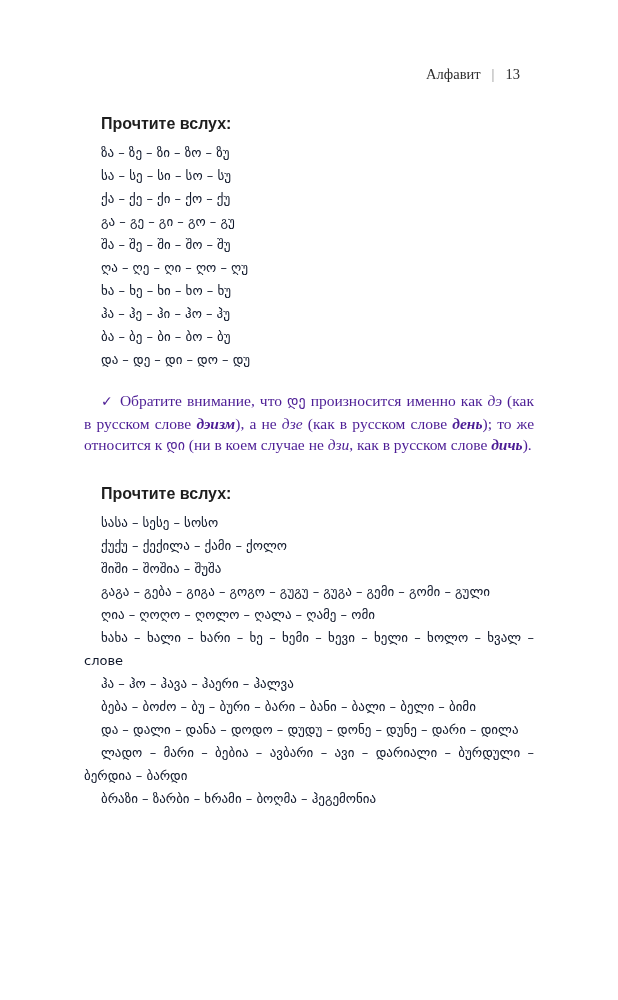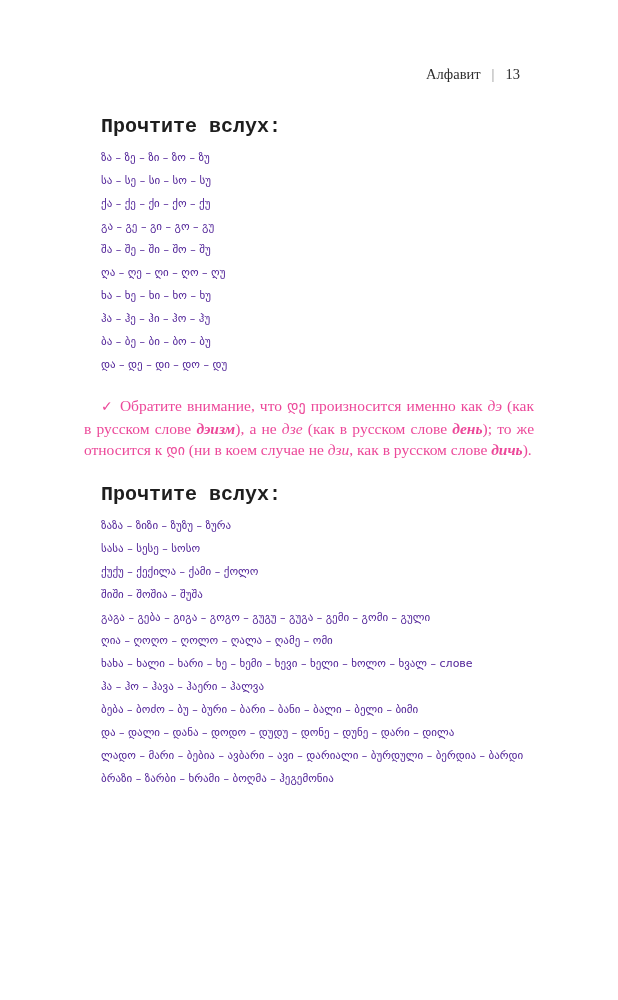--- a/index.html
+++ b/index.html
@@ -21,42 +21,42 @@
     color:#2e2e2e;
     padding-right:14px;
     margin-bottom:32px;
   }
   .header .sep{
     color:#8f8f8f;
     margin:0 11px;
     font-weight:300;
   }
   h3.heading{
-    font-size:20px;
+    font-size:16px;
     font-weight:bold;
     margin:0 0 8px 0;
     text-indent:17px;
-    font-family:Liberation Mono, monospace;
+    font-family:Liberation Sans, sans-serif;
   }
   .drill p{
     margin:0;
     font-family:"DejaVu Sans", sans-serif;
-    font-size:11px;
+    font-size:13px;
     line-height:23px;
     text-indent:17px;
     text-align:justify;
-    color:#4c1d95;
+    color:#0f172a;
   }
   .note{
-    margin:19px 0 21px 0;
+    margin:19px 0 28px 0;
     font-size:15.5px;
     line-height:21.5px;
     text-align:justify;
     text-indent:17px;
-    color:#ec4899;
+    color:#4c1d95;
   }
   .note .check{
     font-family:"DejaVu Sans", sans-serif;
     margin-right:6px;
     font-size:14px;
   }
   .seg-italic{font-style:italic;}
   .seg-bold-italic{font-style:italic;font-weight:bold;}
   .seg-georgian{font-family:"DejaVu Sans", sans-serif;font-size:14px;}
 </style>
@@ -86,21 +86,20 @@
       <p>და – დე – დი – დო – დუ</p>
     </div>
 
   <p class="note">
     <span class="check">✓</span><span id="note-segments"><span class="seg-plain">Обратите внимание, что </span><span class="seg-georgian">დე</span><span class="seg-plain"> произносится именно как </span><span class="seg-italic">дэ</span><span class="seg-plain"> (как в русском слове </span><span class="seg-bold-italic">дэизм</span><span class="seg-plain">), а не </span><span class="seg-italic">дзе</span><span class="seg-plain"> (как в русском слове </span><span class="seg-bold-italic">день</span><span class="seg-plain">); то же относится к </span><span class="seg-georgian">დი</span><span class="seg-plain"> (ни в коем случае не </span><span class="seg-italic">дзи</span><span class="seg-plain">, как в русском слове </span><span class="seg-bold-italic">дичь</span><span class="seg-plain">).</span></span>
   </p>
 
   <h3 class="heading">Прочтите вслух:</h3>
 
   <div class="drill" id="drill2">
-      <p>ზაზა – ზიზი – ზუზუ – ზურა</p>
       <p>სასა – სესე – სოსო</p>
       <p>ქუქუ – ქექილა – ქამი – ქოლო</p>
       <p>შიში – შოშია – შუშა</p>
       <p>გაგა – გება – გიგა – გოგო – გუგუ – გუგა – გემი – გომი – გული</p>
       <p>ღია – ღოღო – ღოლო – ღალა – ღამე – ომი</p>
       <p>ხახა – ხალი – ხარი – ხე – ხემი – ხევი – ხელი – ხოლო – ხვალ – слове</p>
       <p>ჰა – ჰო – ჰავა – ჰაერი – ჰალვა</p>
       <p>ბება – ბოძო – ბუ – ბური – ბარი – ბანი – ბალი – ბელი – ბიმი</p>
       <p>და – დალი – დანა – დოდო – დუდუ – დონე – დუნე – დარი – დილა</p>
       <p>ლადო – მარი – ბებია – ავბარი – ავი – დარიალი – ბურდული – ბერდია – ბარდი</p>

